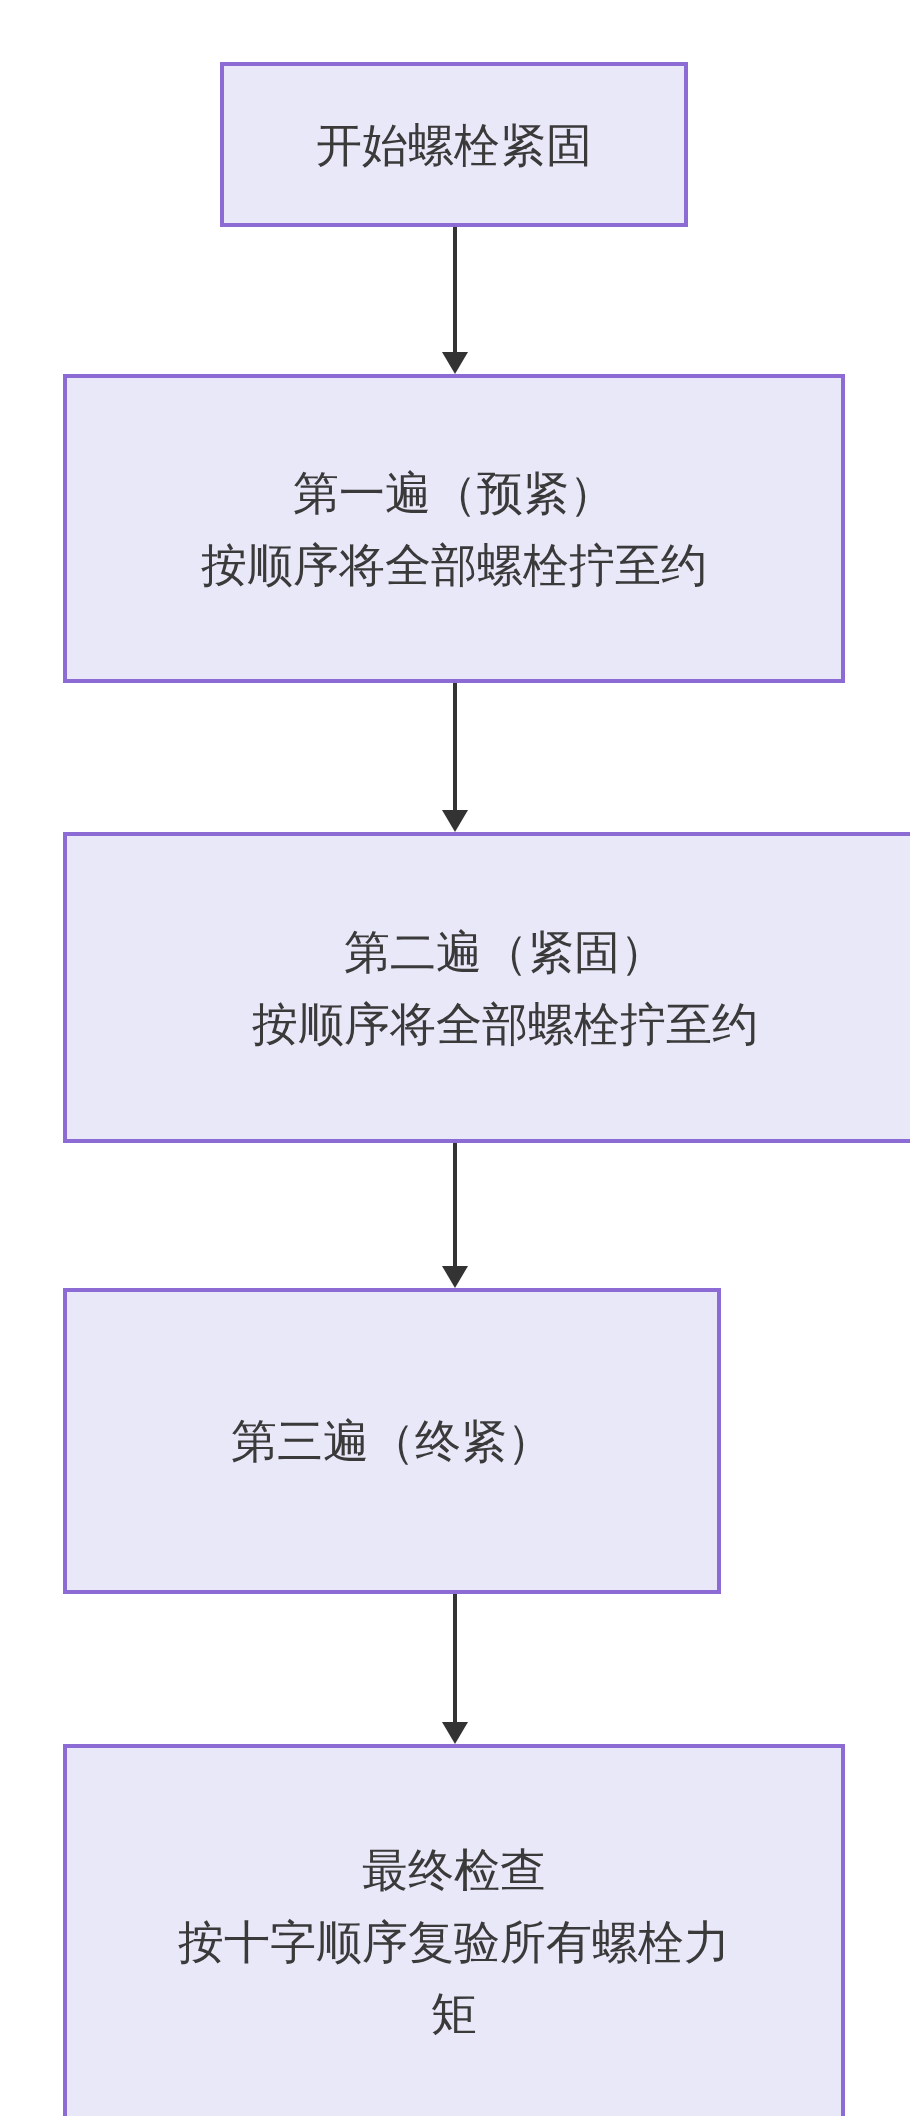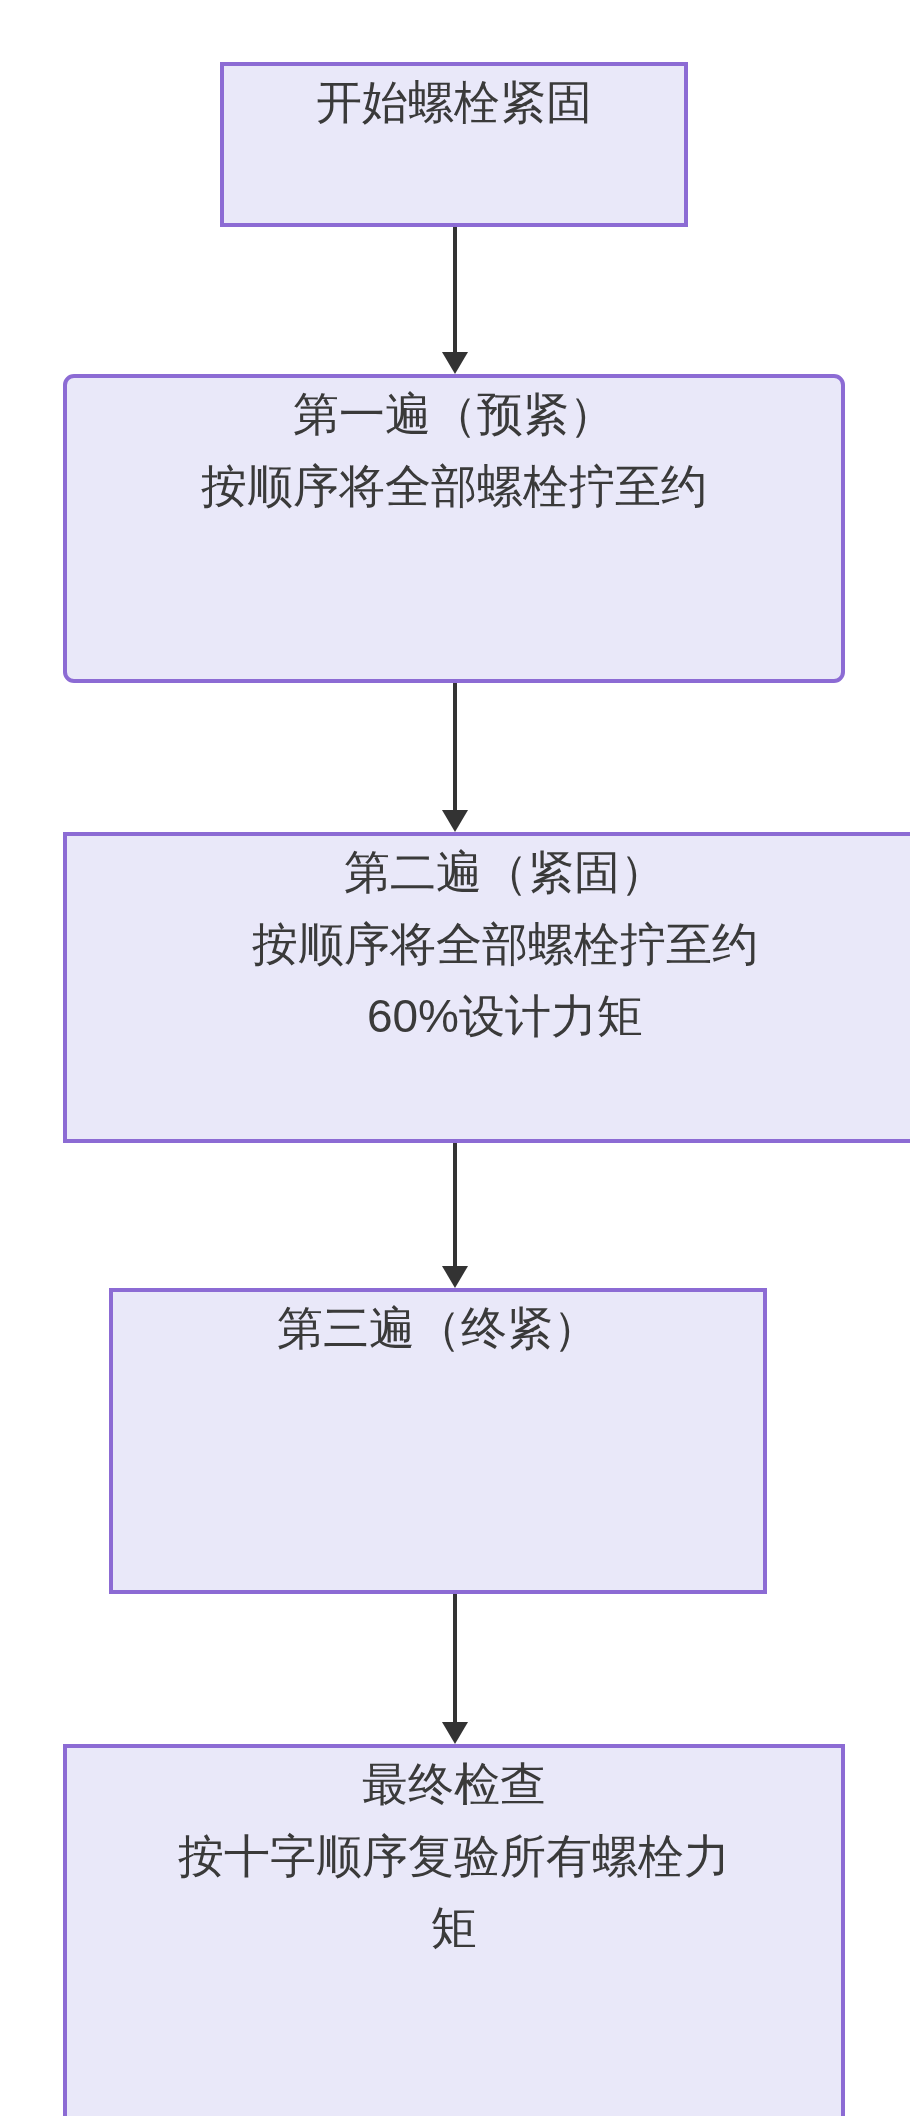--- a/index.html
+++ b/index.html
@@ -19,31 +19,31 @@
     font-family: "Liberation Sans", "DejaVu Sans", sans-serif;
     overflow: hidden;
   }
   .node {
     position: absolute;
     background: var(--node-fill);
     border: 4px solid var(--node-border);
     display: flex;
     flex-direction: column;
     align-items: center;
-    justify-content: flex-start;
+    justify-content: center;
     text-align: center;
     color: var(--text);
     font-size: 46px;
     line-height: 72px;
   }
   .node .line { display: block; white-space: nowrap; }
   .node-start { left: 220px; top: 62px;  width: 468px; height: 165px; }
-  .node-pass1 { left: 63px;  top: 374px; width: 782px; height: 309px; border-radius: 11px; }
+  .node-pass1 { left: 63px;  top: 374px; width: 782px; height: 309px; }
   .node-pass2 { left: 63px;  top: 832px; width: 884px; height: 311px; }
-  .node-pass3 { left: 63px;  top: 1288px; width: 658px; height: 306px; margin-left: 46px; }
+  .node-pass3 { left: 63px;  top: 1288px; width: 658px; height: 306px; }
   .node-final { left: 63px;  top: 1744px; width: 782px; height: 396px; }
   .arrow { position: absolute; left: 442px; width: 26px; }
   .arrow-1 { top: 227px;  height: 147px; }
   .arrow-2 { top: 683px;  height: 149px; }
   .arrow-3 { top: 1143px; height: 145px; }
   .arrow-4 { top: 1594px; height: 150px; }
   .arrow-line {
     position: absolute;
     left: 11px; top: 0; bottom: 18px;
     width: 4px;
@@ -78,21 +78,20 @@
   </div>
 
   <div class="arrow arrow-2">
     <div class="arrow-line"></div>
     <div class="arrow-head"></div>
   </div>
 
   <div class="node node-pass2">
     <span class="line">第二遍（紧固）</span>
     <span class="line">按顺序将全部螺栓拧至约</span>
-    <span class="line">60%设计力矩</span>
   </div>
 
   <div class="arrow arrow-3">
     <div class="arrow-line"></div>
     <div class="arrow-head"></div>
   </div>
 
   <div class="node node-pass3">
     <span class="line">第三遍（终紧）</span>
   </div>

